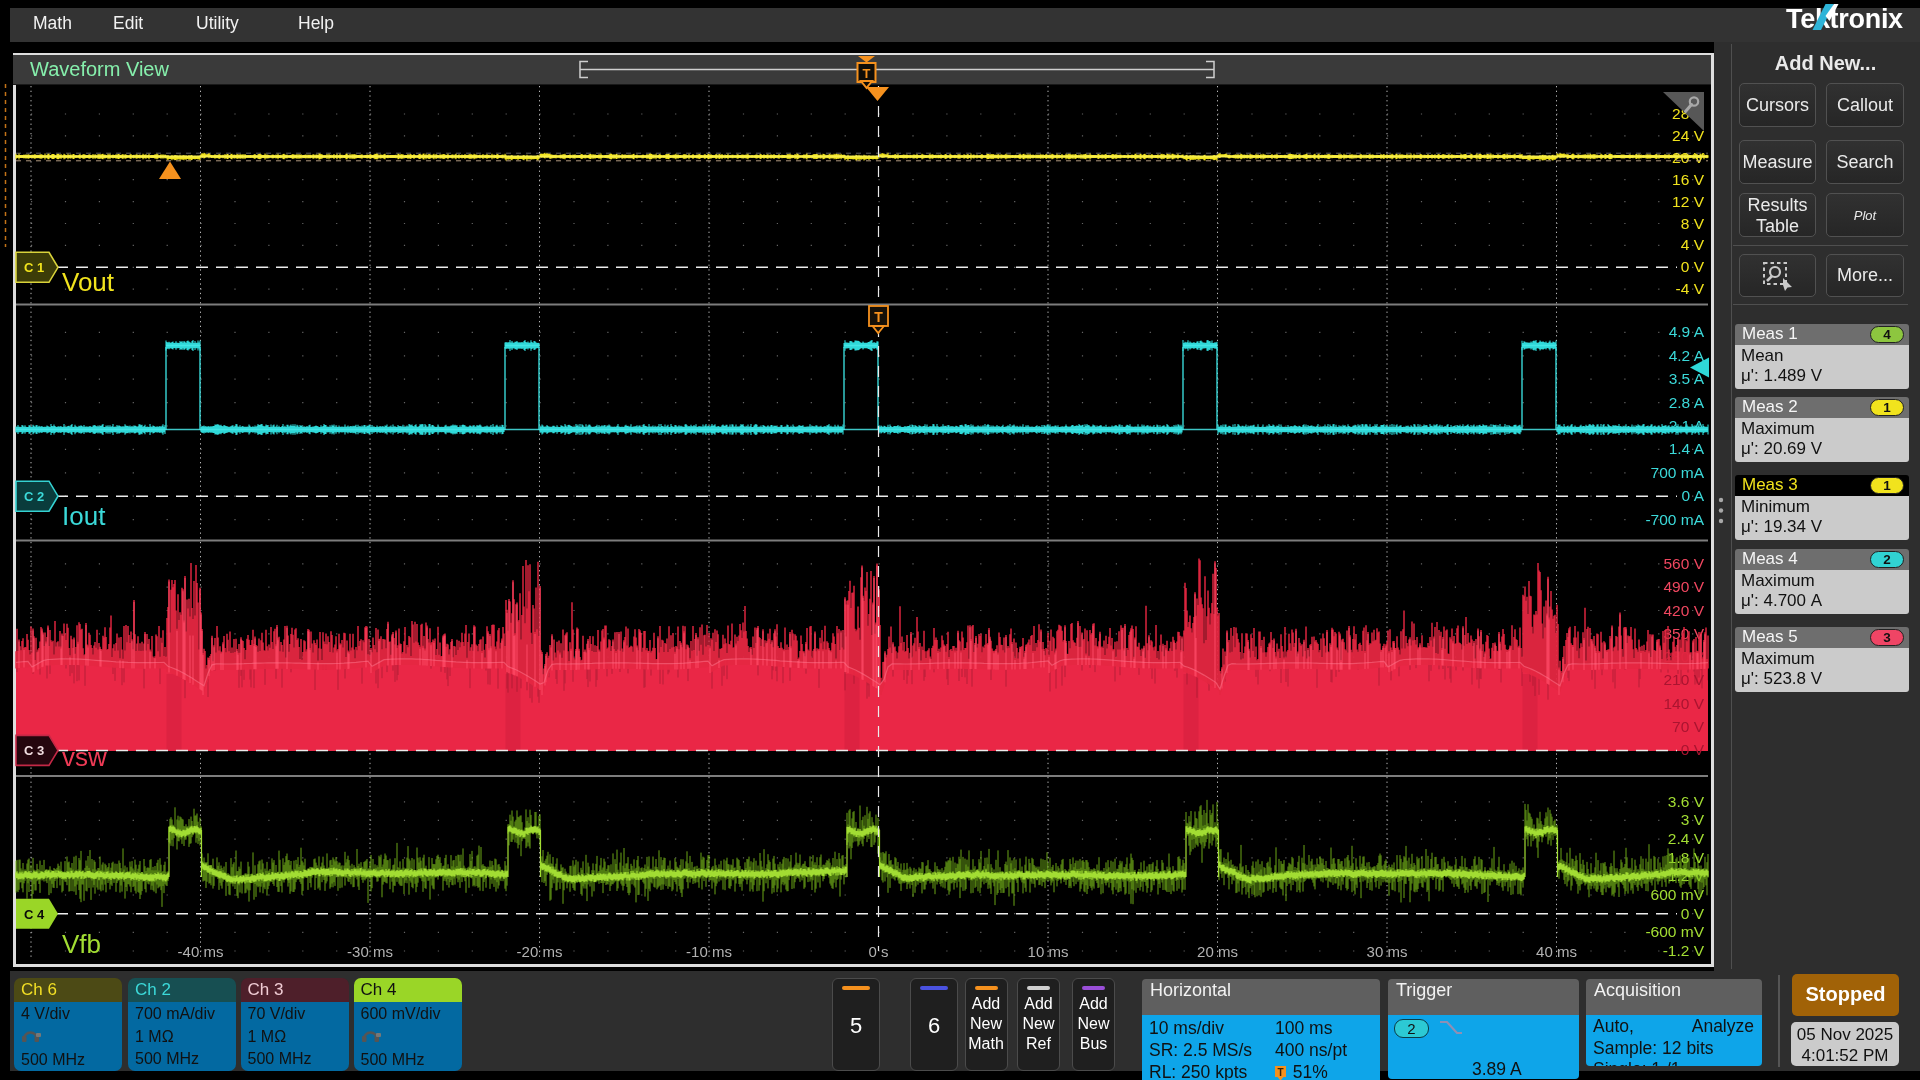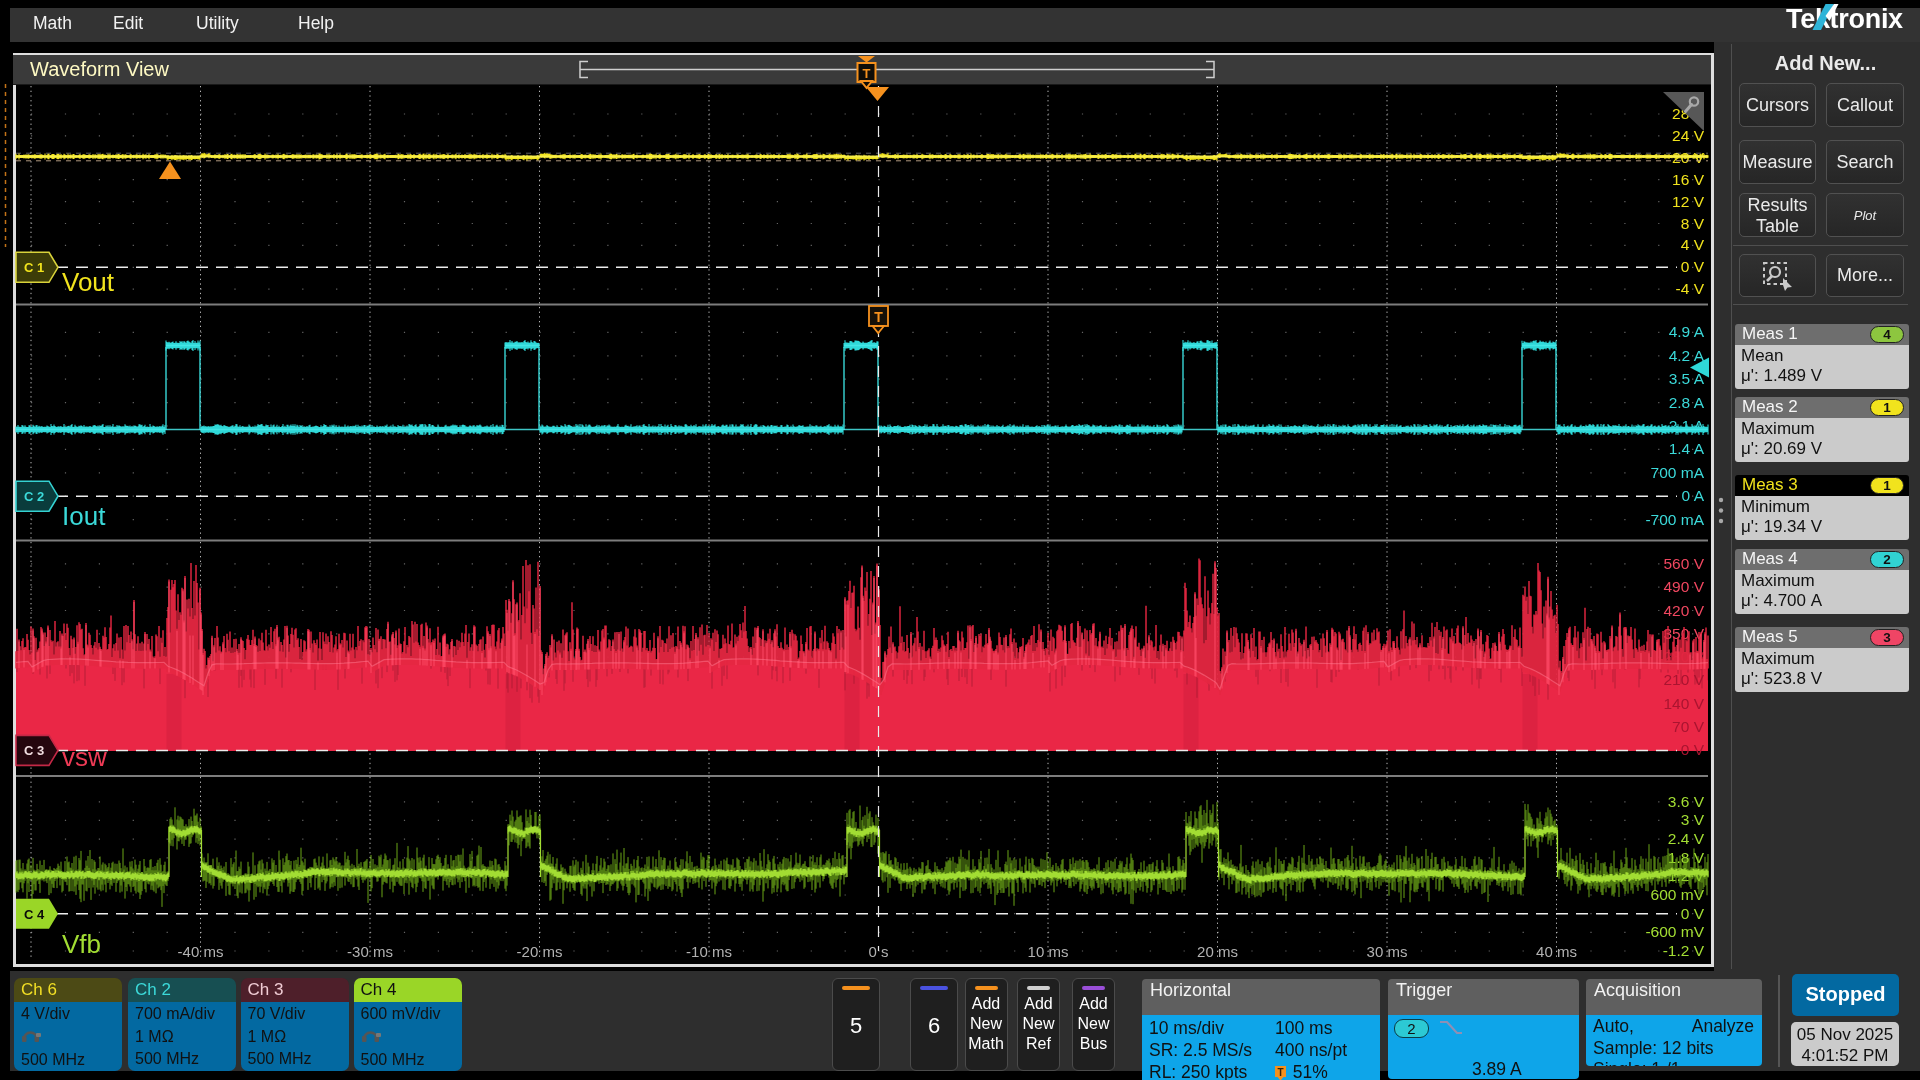--- a/index.html
+++ b/index.html
@@ -1,41 +1,41 @@
 <!DOCTYPE html>
 <html><head><meta charset="utf-8"><style>
 * { margin:0; padding:0; box-sizing:border-box; }
 body { width:1920px; height:1080px; background:#000; font-family:"Liberation Sans", sans-serif; position:relative; overflow:hidden; }
 .abs { position:absolute; }
 .menubar { left:10px; top:8px; width:1910px; height:34px; background:#333333; }
 .mitem { position:absolute; top:13px; color:#f2f2f2; font-size:17.5px; }
 .wfwin { left:13px; top:53px; width:1701px; height:914px; background:#000; border:3px solid #dedede; border-top:2px solid #dedede; }
 .titlebar { position:absolute; left:13px; top:55px; width:1698px; height:30px; background:#3a3a3a; border-bottom:1px solid #191919;}
-.titlebar span { position:absolute; left:17px; top:3px; font-size:20px; color:#fef9c3; }
+.titlebar span { position:absolute; left:17px; top:3px; font-size:20px; color:#86efac; }
 .rpanel { left:1714px; top:42px; width:206px; height:929px; background:#2e2e2e; }
 .vline { position:absolute; background:#4f4f4f; }
 .btn { position:absolute; background:linear-gradient(#313131,#262626); border:1px solid #515151; border-radius:5px;
        color:#eaeaea; font-size:18px; text-align:center; }
 .addnew { position:absolute; left:1731px; top:52px; width:189px; text-align:center; color:#eaeaea; font-size:20px; font-weight:bold; }
 .meas { position:absolute; left:1735px; width:174px; border-radius:3px; overflow:hidden; }
 .meas .hd { height:21px; background:#6e6e6e; color:#f5f5f5; font-size:17px; padding:0 7px; position:relative; }
 .meas .hd.sel { background:#000; color:#f1e31d; }
 .pill { position:absolute; right:5px; top:2px; width:34px; height:17px; border-radius:9px; border:1px solid #222;
         font-size:13.5px; font-weight:bold; color:#111; text-align:center; line-height:16px; }
 .meas .bd { background:#cbcbcb; color:#111; font-size:17px; padding:1px 6px 3px 6px; line-height:20px; }
 .bbar { left:10px; top:971px; width:1910px; height:100px; background:#2e2e2e; }
 .chb { position:absolute; top:978px; width:108px; height:93px; border-radius:7px; overflow:hidden; font-size:16px; }
 .chb .h { height:24px; font-size:17px; padding:2px 0 0 7px; }
 .chb .b { background:#0369a1; color:#111; height:69px; padding:1px 0 0 7px; line-height:22.5px; }
 .sqbtn { position:absolute; top:978px; height:93px; background:#1f1f1f; border:1px solid #4b4b4b; border-radius:6px; color:#fff; }
 .tbar { position:absolute; left:9px; right:9px; top:7px; height:3.5px; border-radius:2px; }
 .panel { position:absolute; top:979px; border-radius:4px; overflow:hidden; }
 .panel .ph { height:36px; background:#5f5f5f; color:#f2f2f2; font-size:18px; padding:1px 0 0 8px; }
 .panel .pb { background:#0ea5e9; color:#111; font-size:17.5px; position:relative; }
-.stopped { position:absolute; left:1792px; top:974px; width:107px; height:42px; background:#0369a1; border-radius:5px;
+.stopped { position:absolute; left:1792px; top:974px; width:107px; height:42px; background:#a16207; border-radius:5px;
            color:#fff; font-weight:bold; font-size:20px; text-align:center; line-height:41px; }
 .datebox { position:absolute; left:1791px; top:1022px; width:108px; height:44px; background:#cbcbcb; border-radius:5px;
            color:#111; font-size:17px; text-align:center; line-height:21px; padding-top:2px; }
 svg.main { position:absolute; left:0; top:0; pointer-events:none; }
 </style></head><body>
 <div class="abs menubar"></div>
 <div class="mitem" style="left:33px">Math</div>
 <div class="mitem" style="left:113px">Edit</div>
 <div class="mitem" style="left:196px">Utility</div>
 <div class="mitem" style="left:298px">Help</div>

